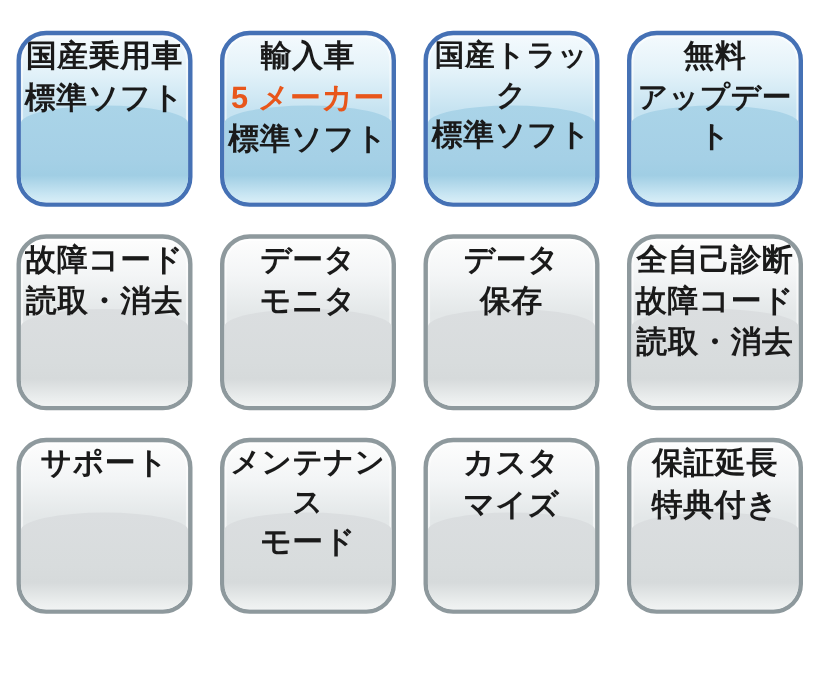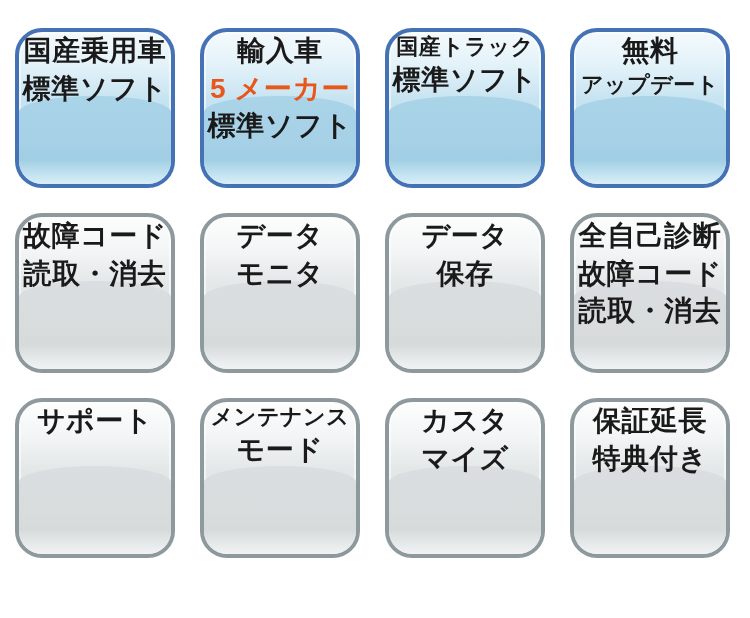--- a/index.html
+++ b/index.html
@@ -67,21 +67,21 @@
   .card.gray::after {
     background: linear-gradient(180deg,
       #dbdee0 0%, var(--gray-bottom) 55%, #d6dadb 72%, #eaeded 92%, #f1f3f3 100%);
   }
   .card.blue::after {
     background: linear-gradient(180deg,
       #aad4e8 0%, var(--blue-bottom) 55%, #a0cee4 72%, #c9e6f3 92%, #d8eef7 100%);
   }
   .line { position: relative; z-index: 1; }
   .line.accent { color: var(--accent-orange); }
-  .line.small { font-size: 22px; }
+  .line.small { font-size: 27px; }
 </style>
 </head>
 <body>
 
 <div class="grid">
 
   <div class="card blue">
     <div class="line">国産乗用車</div>
     <div class="line">標準ソフト</div>
   </div>

